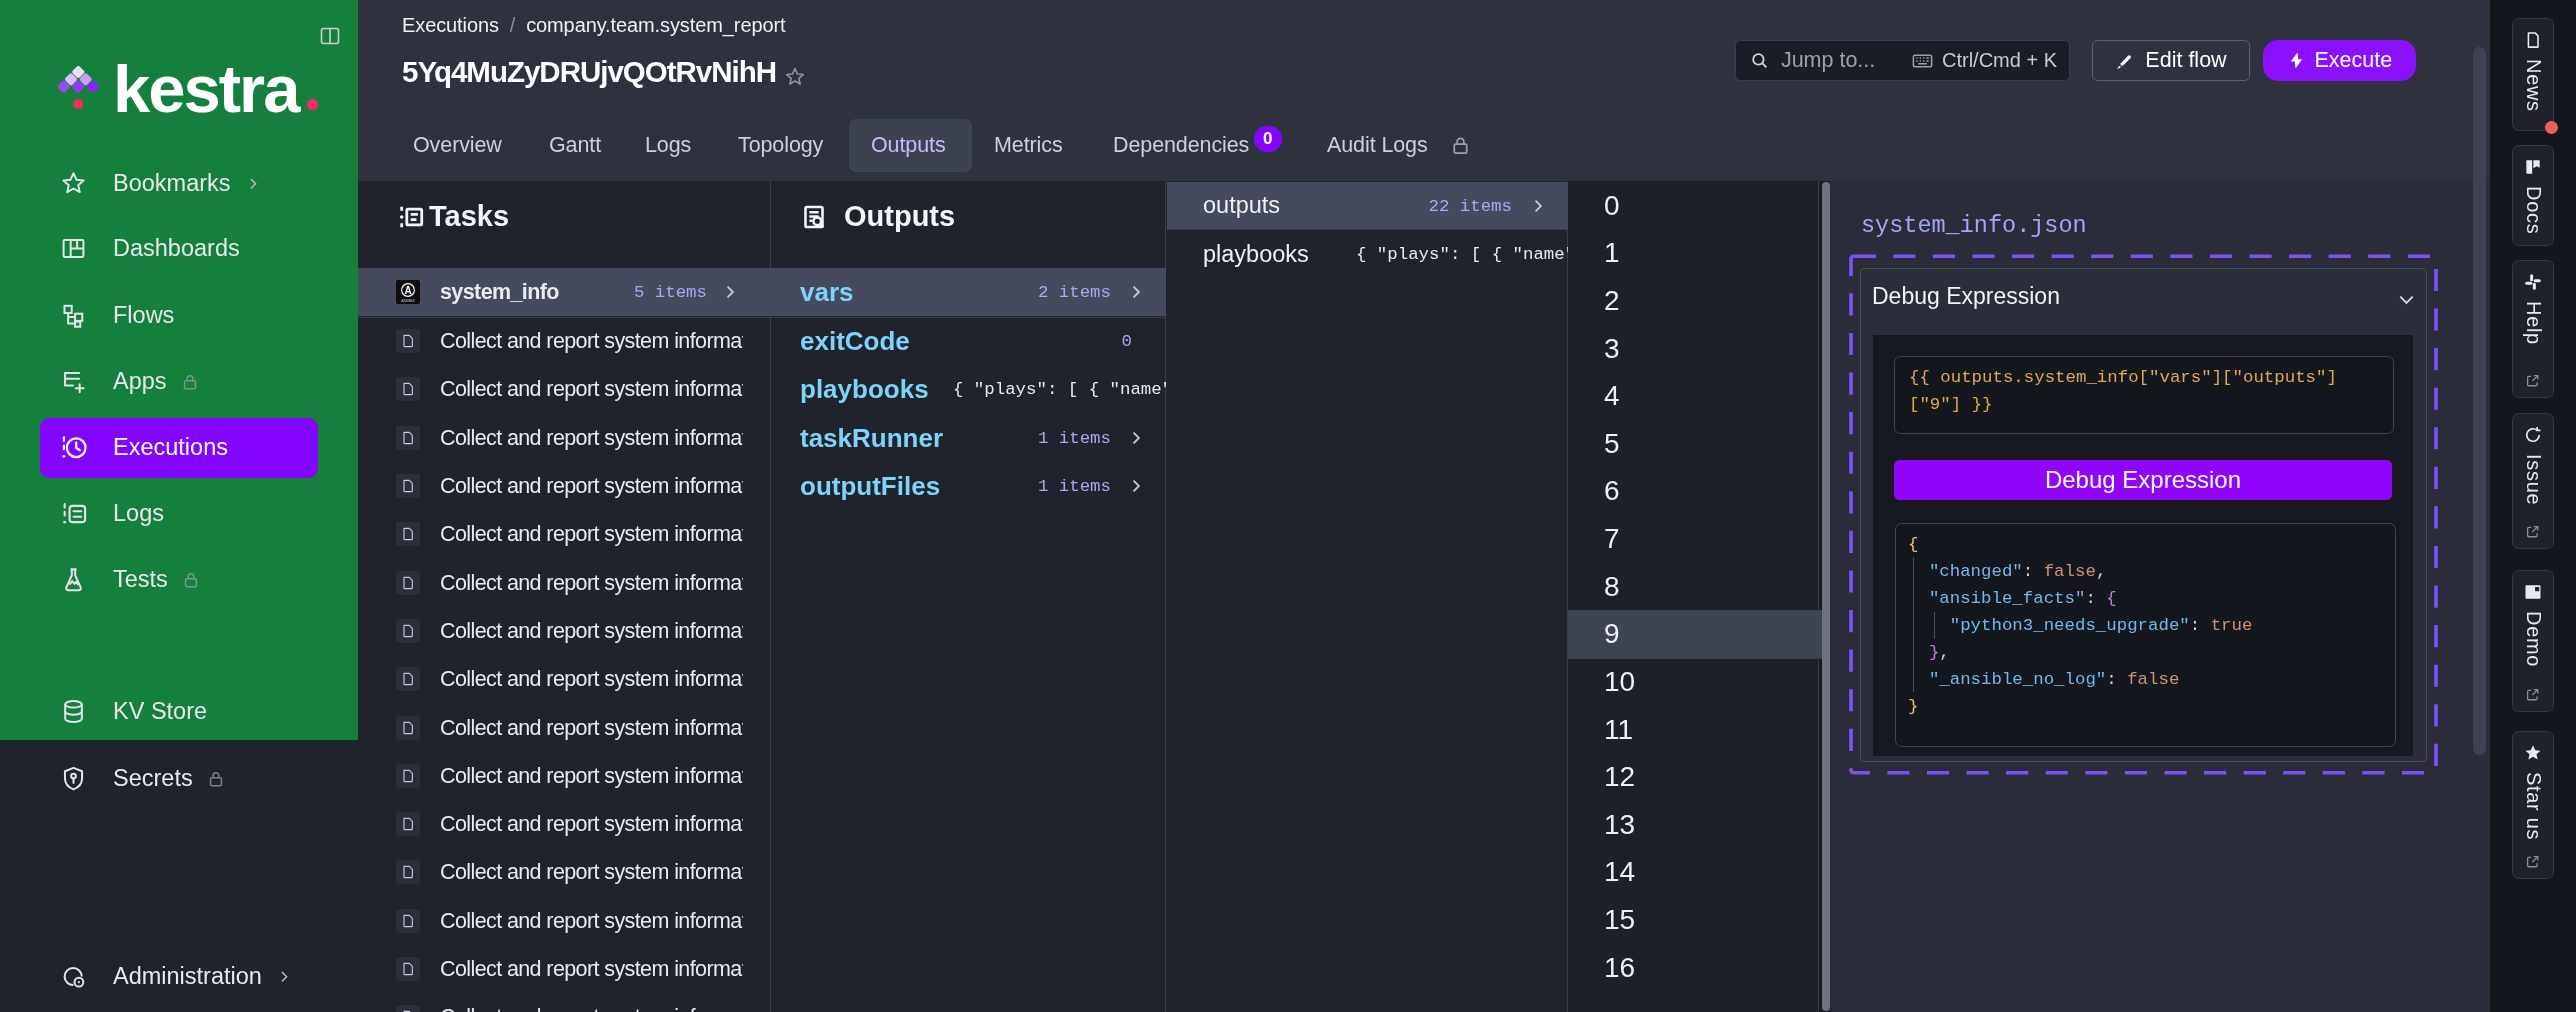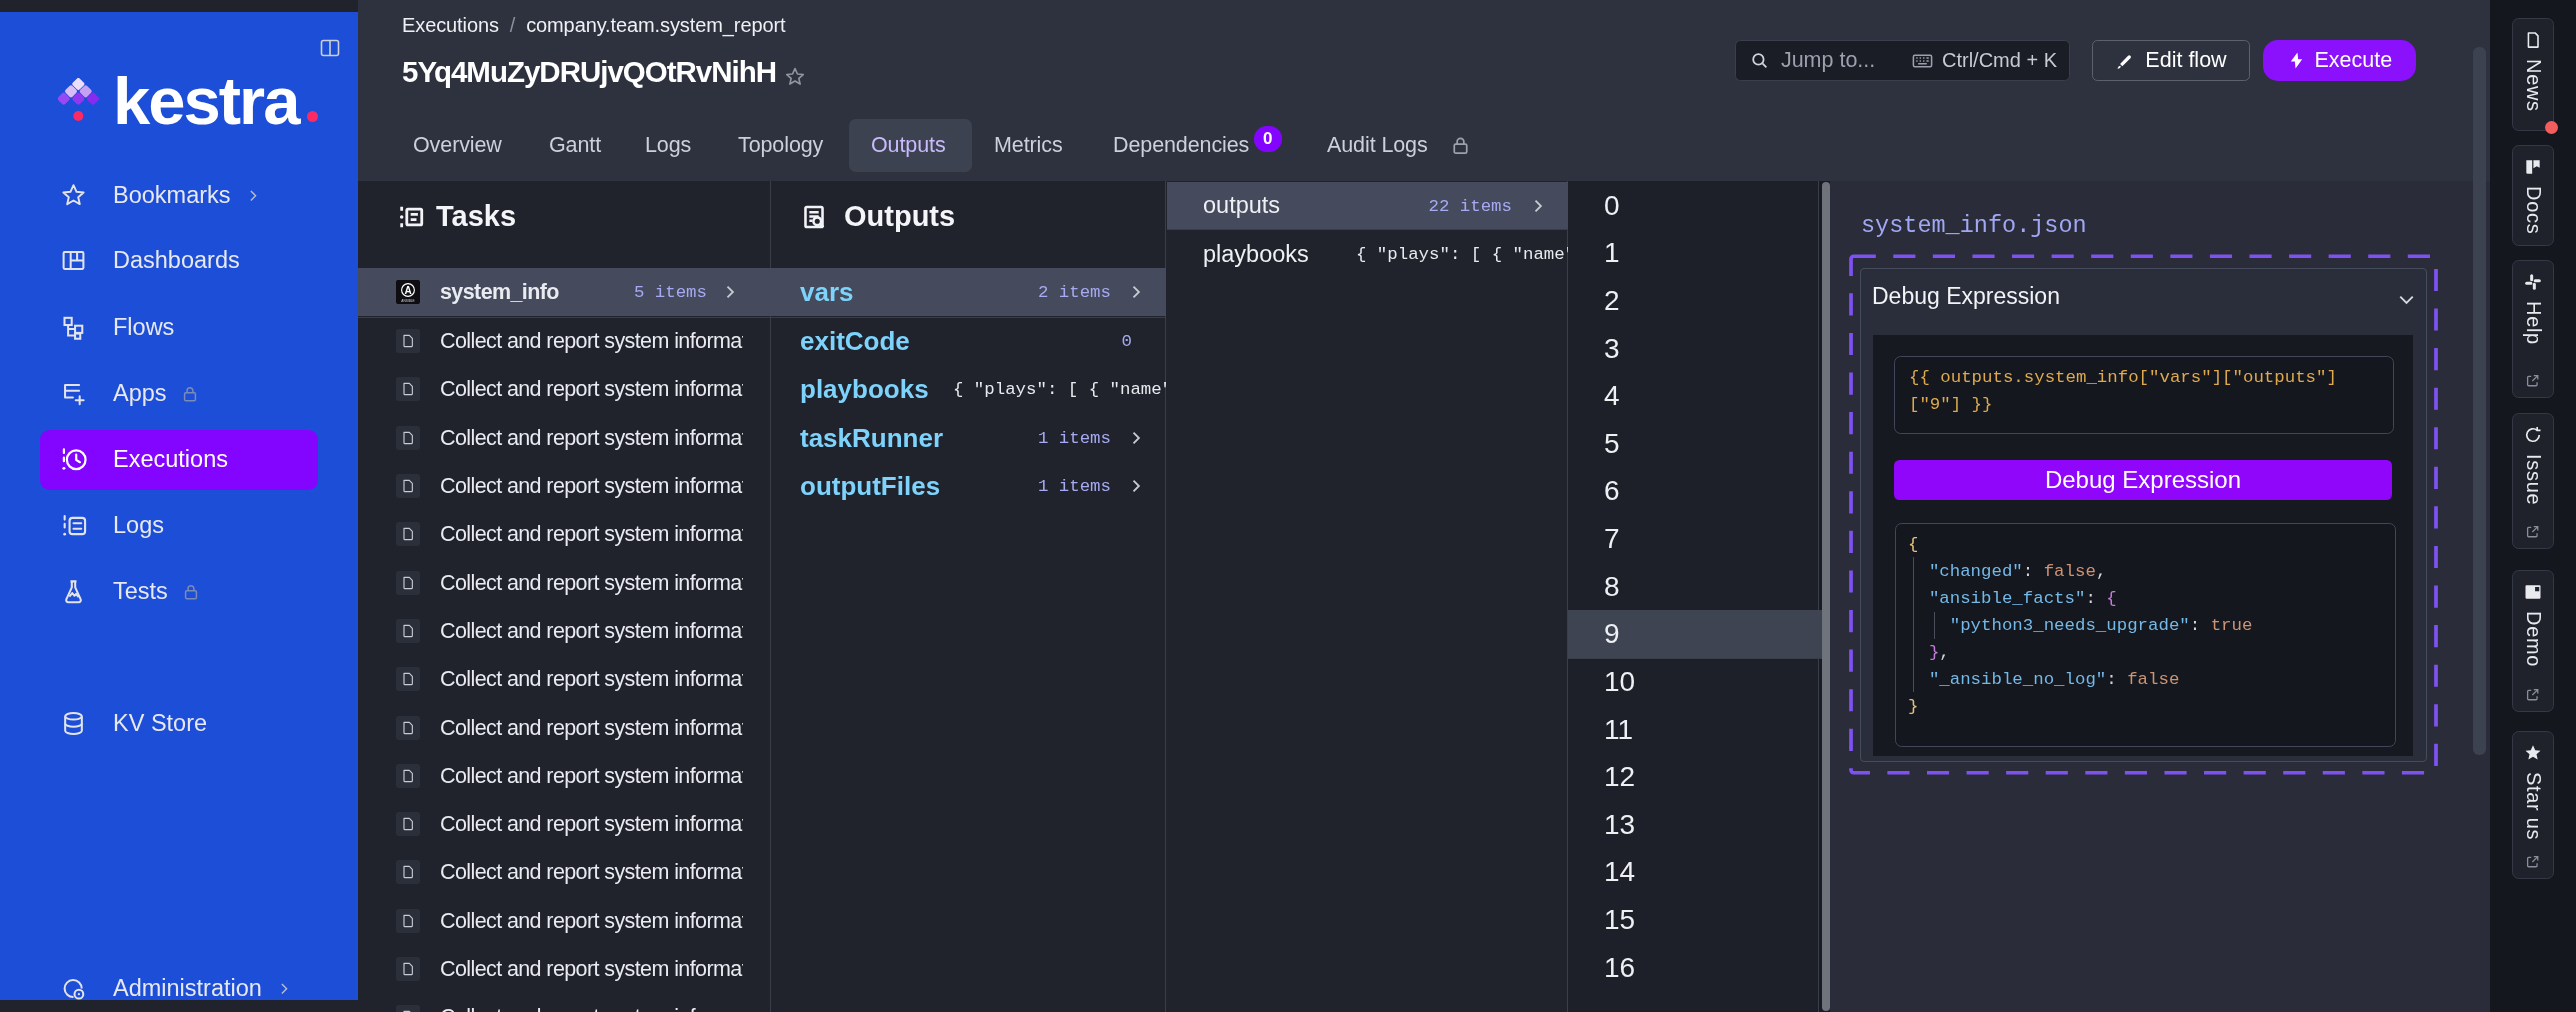--- a/index.html
+++ b/index.html
@@ -1,20 +1,20 @@
 <!DOCTYPE html>
 <html style="font-size:10.7px"><head><meta charset="utf-8">
 <style>
 *{margin:0;padding:0;box-sizing:border-box;-webkit-font-smoothing:antialiased}
 html,body{width:2576px;height:1013px;background:#20232c;font-family:"Liberation Sans",sans-serif;overflow:hidden;position:relative}
 .a{position:absolute}
 .mono{font-family:"Liberation Mono",monospace}
 svg{display:block}
 
-#sidebar{left:0;top:12px;width:358px;height:988px;background:#1d4ed8}
+#sidebar{left:0;top:0;width:358px;height:740px;background:#15803d}
 #header{left:358px;top:0;width:2132px;height:181px;background:#2e323f}
 #col1{left:358px;top:181px;width:413px;height:832px;background:#20232c;border-right:0.7px solid #3a3e49}
 #col2{left:771px;top:181px;width:395px;height:832px;background:#20232c;border-right:0.7px solid #3a3e49}
 #col3{left:1167px;top:181px;width:401px;height:832px;background:#20232c;border-right:0.7px solid #3a3e49}
 #colN{left:1568px;top:181px;width:254px;height:832px;background:#1d2029}
 #nsb{left:1818px;top:181px;width:14.8px;height:832px;background:#191c24;border-left:0.7px solid #3a3e49}
 #rpanel{left:1830px;top:181px;width:660px;height:832px;background:#2a2d39}
 #rail{left:2490px;top:0;width:86px;height:1013px;background:#15171e}
 .menurow{left:0;width:358px;height:59px;display:flex;align-items:center}
 .micon{position:absolute;left:59px;width:29.5px;height:29.5px;display:flex;align-items:center;justify-content:center}
@@ -152,20 +152,33 @@
  <div class="a menurow" style="top:682px">
   <div class="micon">
         <svg width="27" height="27" viewBox="0 0 24 24" fill="none" stroke="#e2e4ea" stroke-width="1.8">
           <ellipse cx="12" cy="5.6" rx="7.4" ry="2.9"></ellipse>
           <path d="M4.6 5.6v12.8c0 1.6 3.3 2.9 7.4 2.9s7.4-1.3 7.4-2.9V5.6"></path>
           <path d="M4.6 12c0 1.6 3.3 2.9 7.4 2.9s7.4-1.3 7.4-2.9"></path>
         </svg>
       </div>
   <div class="mtext">KV Store</div>
  </div>
+ <div class="a menurow" style="top:749px">
+  <div class="micon">
+        <svg width="27" height="27" viewBox="0 0 24 24" fill="none" stroke="#e2e4ea" stroke-width="1.8" stroke-linejoin="round">
+          <path d="M12 2.6l7.6 3v6.2c0 4.9-3.2 8.2-7.6 9.9-4.4-1.7-7.6-5-7.6-9.9V5.6z"></path>
+          <circle cx="12" cy="9.8" r="2.1"></circle>
+          <path d="M12 11.9v4.2" stroke-linecap="round"></path>
+        </svg>
+      </div>
+  <div class="mtext">Secrets <svg class="lock" width="20" height="20" viewBox="0 0 24 24" fill="none" stroke="#9aa0ab" stroke-width="1.8">
+          <rect x="5.5" y="10.5" width="13" height="9.5" rx="1.5"></rect>
+          <path d="M8.5 10.5V8a3.5 3.5 0 0 1 7 0v2.5"></path>
+        </svg></div>
+ </div>
  <div class="a menurow" style="top:947px">
   <div class="micon">
         <svg width="27" height="27" viewBox="0 0 24 24" fill="none" stroke="#e2e4ea" stroke-width="1.8">
           <path d="M19.3 12a7.6 7.6 0 1 0-7.3 7.6"></path>
           <circle cx="16.8" cy="17" r="3.9"></circle>
           <circle cx="16.8" cy="17" r="1" fill="#e2e4ea" stroke="none"></circle>
         </svg>
       </div>
   <div class="mtext">Administration <svg width="17.4" height="17.4" viewBox="0 0 24 24" fill="none" stroke="#b9bdc7" stroke-width="2">
           <path d="M9.5 5.5l6.5 6.5-6.5 6.5"></path>
@@ -215,21 +228,21 @@
   <span style="font-size:21.5px;color:#fff">Edit flow</span>
 </div>
 
 <div class="a" style="left:2263px;top:40px;width:153px;height:41px;background:#8b10fb;border-radius:15px;display:flex;align-items:center;justify-content:center;gap:8.7px">
   <svg width="19" height="19" viewBox="0 0 24 24" fill="#fff">
       <path d="M13.2 1.8L4.8 13.4h5.1L10.8 22l8.4-11.6h-5.1z"></path>
     </svg>
   <span style="font-size:21.5px;font-weight:500;color:#fff">Execute</span>
 </div>
 <div class="a" style="left:358px;top:181px;width:413px;height:832px;overflow:hidden">
- <div style="position:absolute;left:39px;top:19px;display:flex;align-items:center;gap:11px">
+ <div style="position:absolute;left:39px;top:19px;display:flex;align-items:center;gap:4px">
    <svg width="28" height="28" viewBox="0 0 24 24" fill="none" stroke="#f2f3f6" stroke-width="2.4">
         <path d="M4 3.2v3.4M4 17.4v3.4"></path>
         <circle cx="4" cy="12" r="1.5" fill="#f2f3f6" stroke="none"></circle>
         <rect x="8.4" y="5.2" width="12.8" height="13.6" rx="1"></rect>
         <path d="M11.7 9.7h6.2M11.7 14.3h5"></path>
       </svg>
    <span style="font-size:29px;font-weight:700;color:#f4f5f8">Tasks</span>
  </div>
  <div style="position:absolute;left:0;top:87px;width:413px;height:0.7px;background:#3a3e49"></div>
  <div class="trow" style="top:87px;background:#454b5c">

